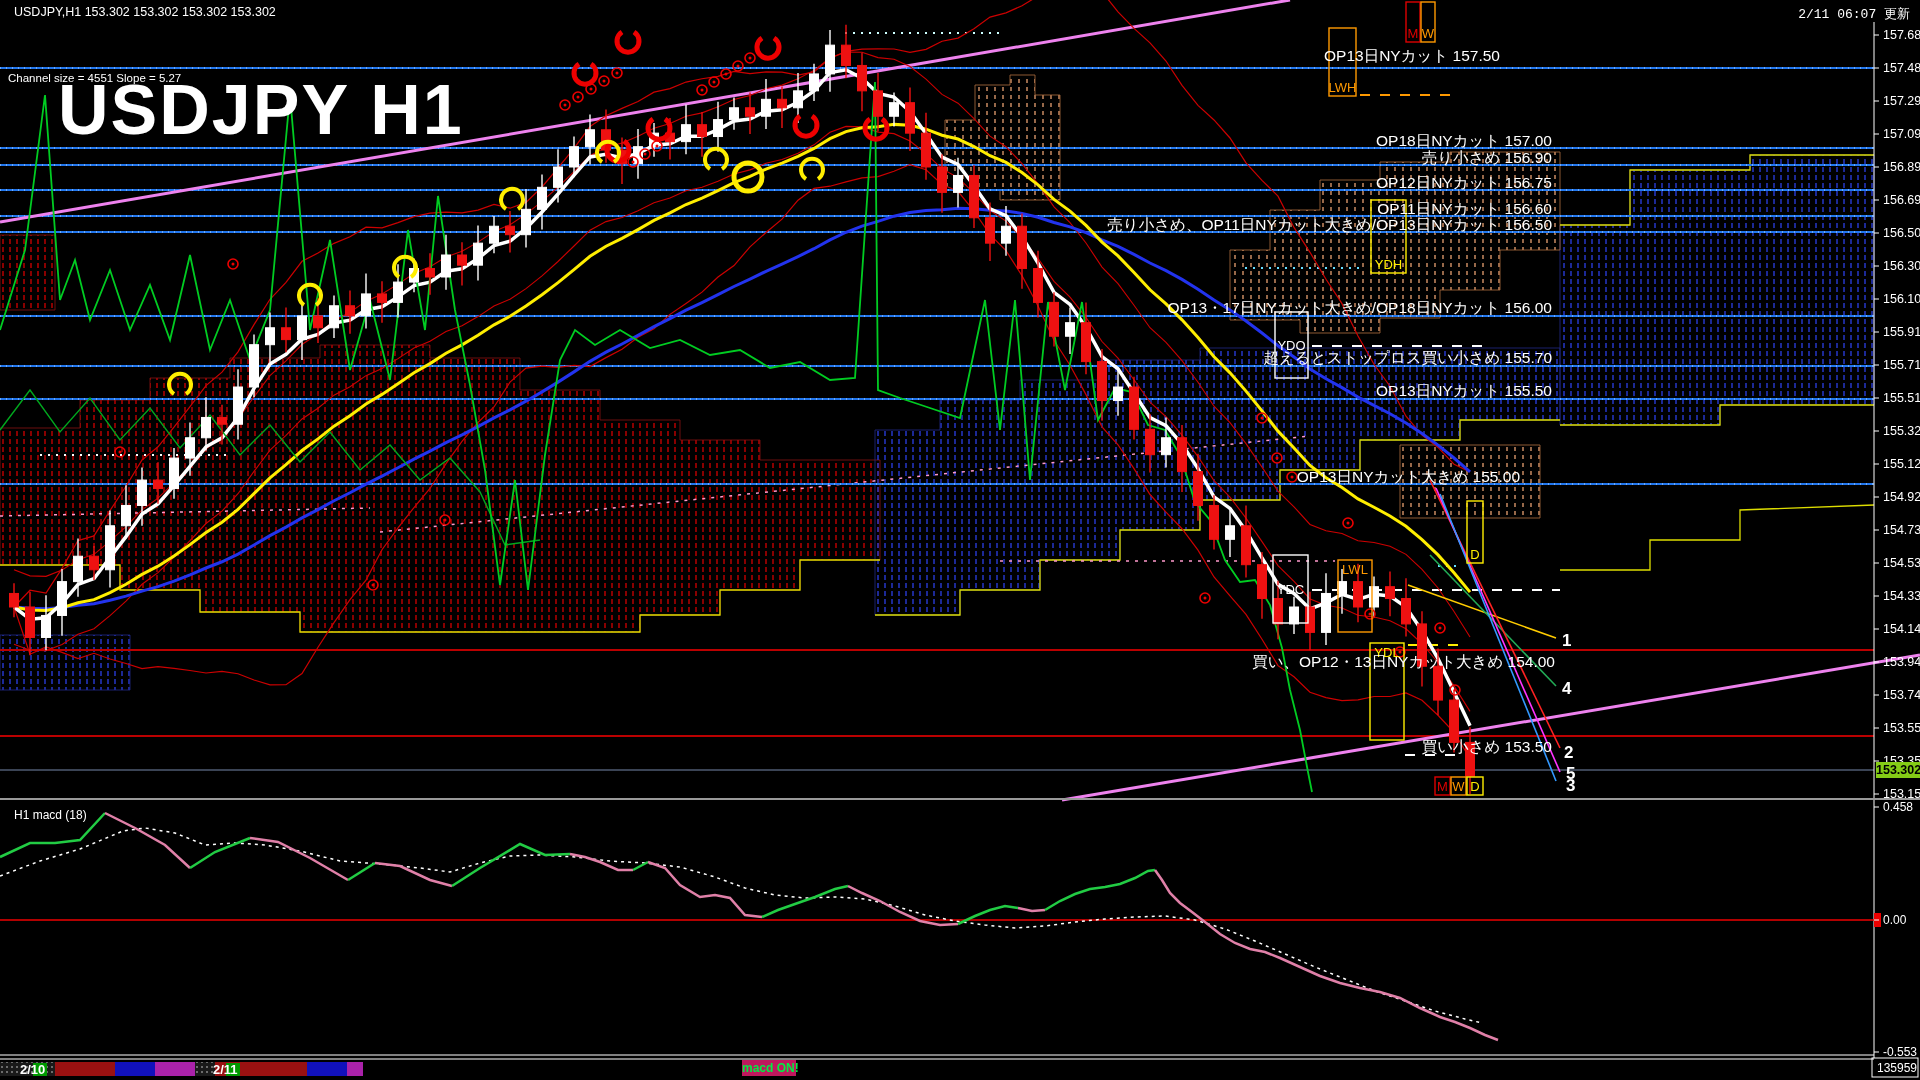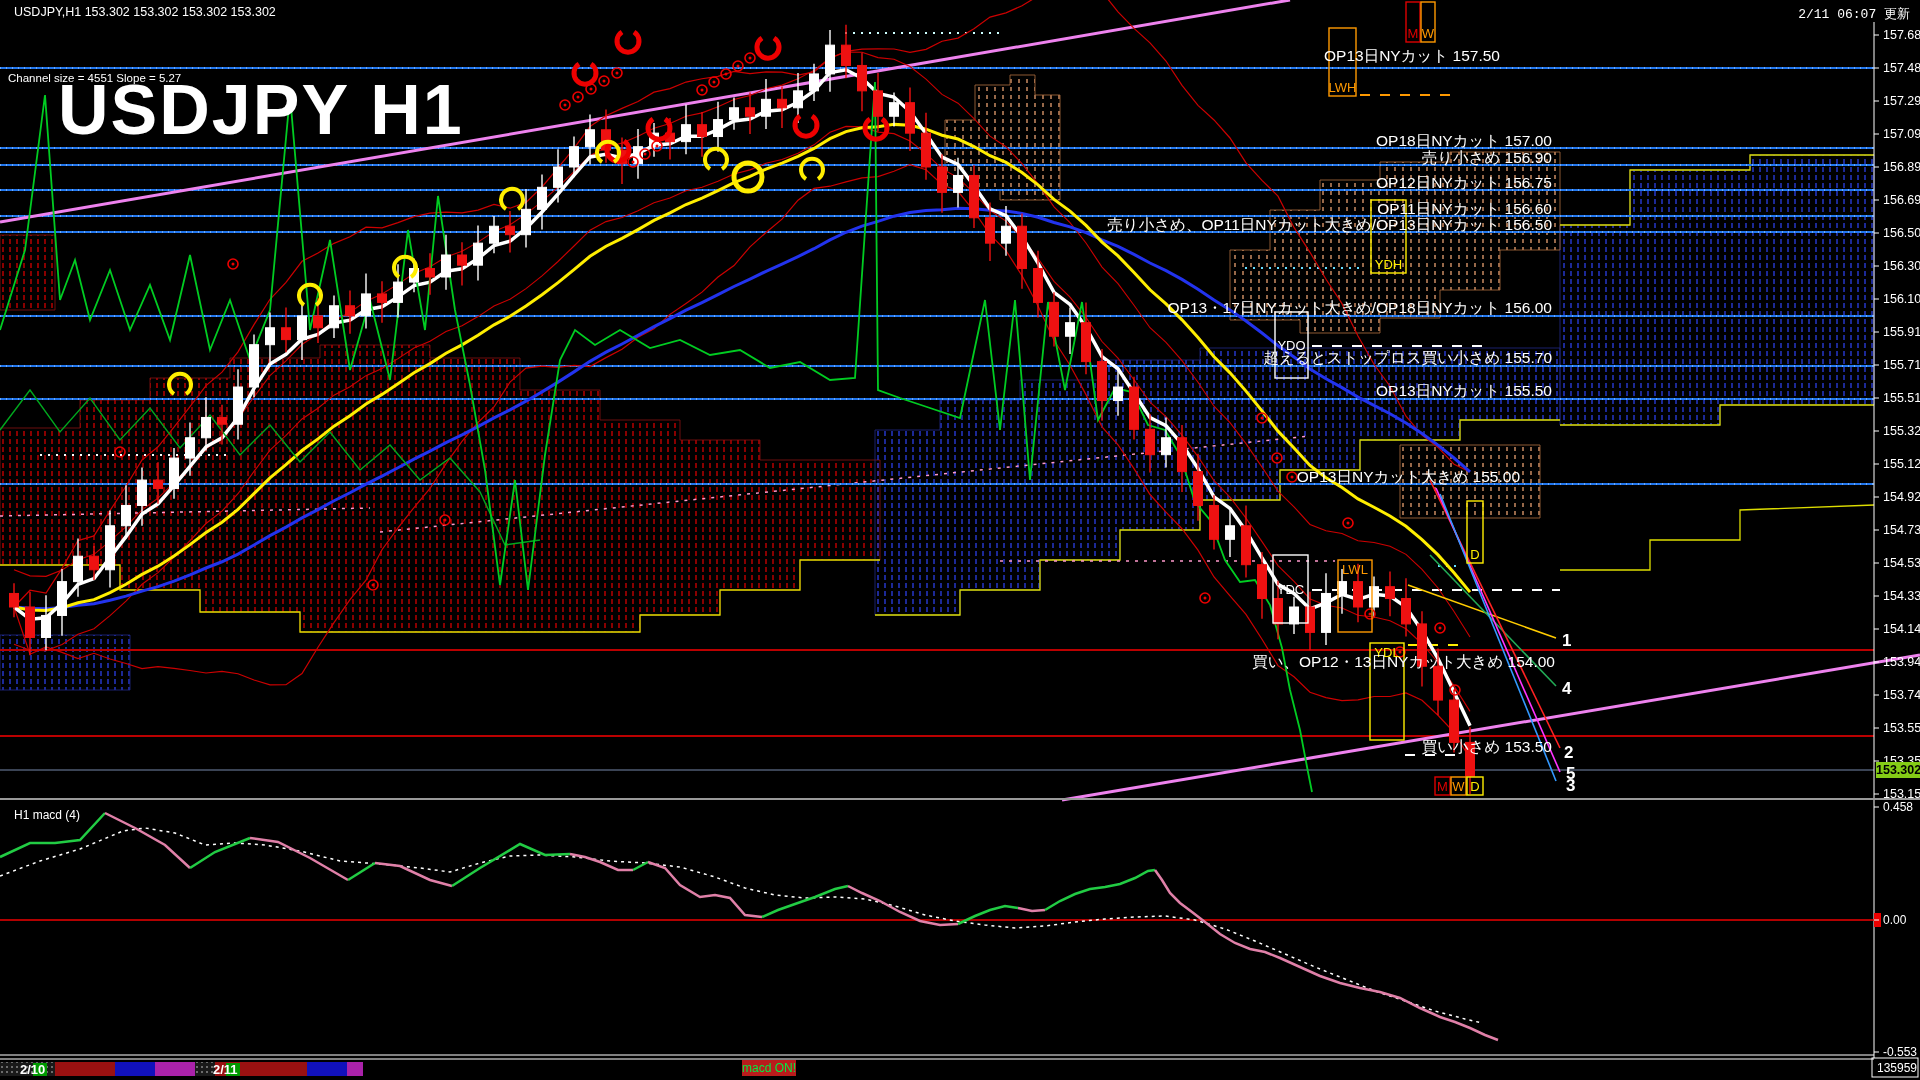--- a/index.html
+++ b/index.html
@@ -7,22 +7,22 @@
           font-family:"Liberation Sans",sans-serif;}
   #chart{position:absolute;left:0;top:0;}
   .txt{position:absolute;color:#fff;white-space:nowrap;text-align:right;}
   #symInfo{left:14px;top:5px;font-size:12.5px;}
   #updTime{right:10px;top:5px;font-size:13px;font-family:Liberation Mono, monospace;}
   #watermark{left:58px;top:70px;font-size:70px;font-weight:bold;letter-spacing:2px;}
   #chanLab{left:8px;top:72px;font-size:11.5px;}
   #macdLab{left:14px;top:808px;font-size:12px;}
   #priceTag{left:1876px;top:762px;width:44px;height:16px;background:#84cc16;color:#000;
             font-size:12.5px;font-weight:bold;text-align:center;line-height:16px;}
-  #macdOn{left:742px;top:1060px;width:54px;height:16px;background:#b91c1c;color:#00ee44;
-          font-size:12px;font-weight:normal;text-align:left;line-height:16px;}
+  #macdOn{left:742px;top:1060px;width:54px;height:16px;background:#be185d;color:#00ee44;
+          font-size:12px;font-weight:bold;text-align:left;line-height:16px;}
 </style>
 </head>
 <body>
 
 <div id="screen">
   <svg id="chart" width="1920" height="1080">
     <defs>
       <pattern id="patRed" width="7" height="8" patternUnits="userSpaceOnUse">
         <line x1="3" y1="0" x2="3" y2="8" stroke="#aa0000" stroke-width="1.6" stroke-dasharray="4 3"></line>
       </pattern>
@@ -513,16 +513,16 @@
         <text x="20" y="1074" fill="#fff" font-size="13" font-family="&quot;Liberation Sans&quot;,sans-serif" font-weight="bold">2/10</text>
         <rect x="226" y="1063" width="14" height="13" fill="#009900"></rect>
         <text x="213" y="1074" fill="#fff" font-size="13" font-family="&quot;Liberation Sans&quot;,sans-serif" font-weight="bold">2/11</text>
       </g>
   </svg>
 
   <div class="txt" id="symInfo">USDJPY,H1  153.302 153.302 153.302 153.302</div>
   <div class="txt" id="updTime">2/11 06:07 更新</div>
   <div class="txt" id="watermark">USDJPY H1</div>
   <div class="txt" id="chanLab">Channel size = 4551 Slope = 5.27</div>
-  <div class="txt" id="macdLab">H1 macd (4)</div>
+  <div class="txt" id="macdLab">H1 macd (18)</div>
   <div id="priceTag" class="txt">153.302</div>
   <div id="macdOn" class="txt">macd ON!</div>
 </div>
 
 </body></html>

